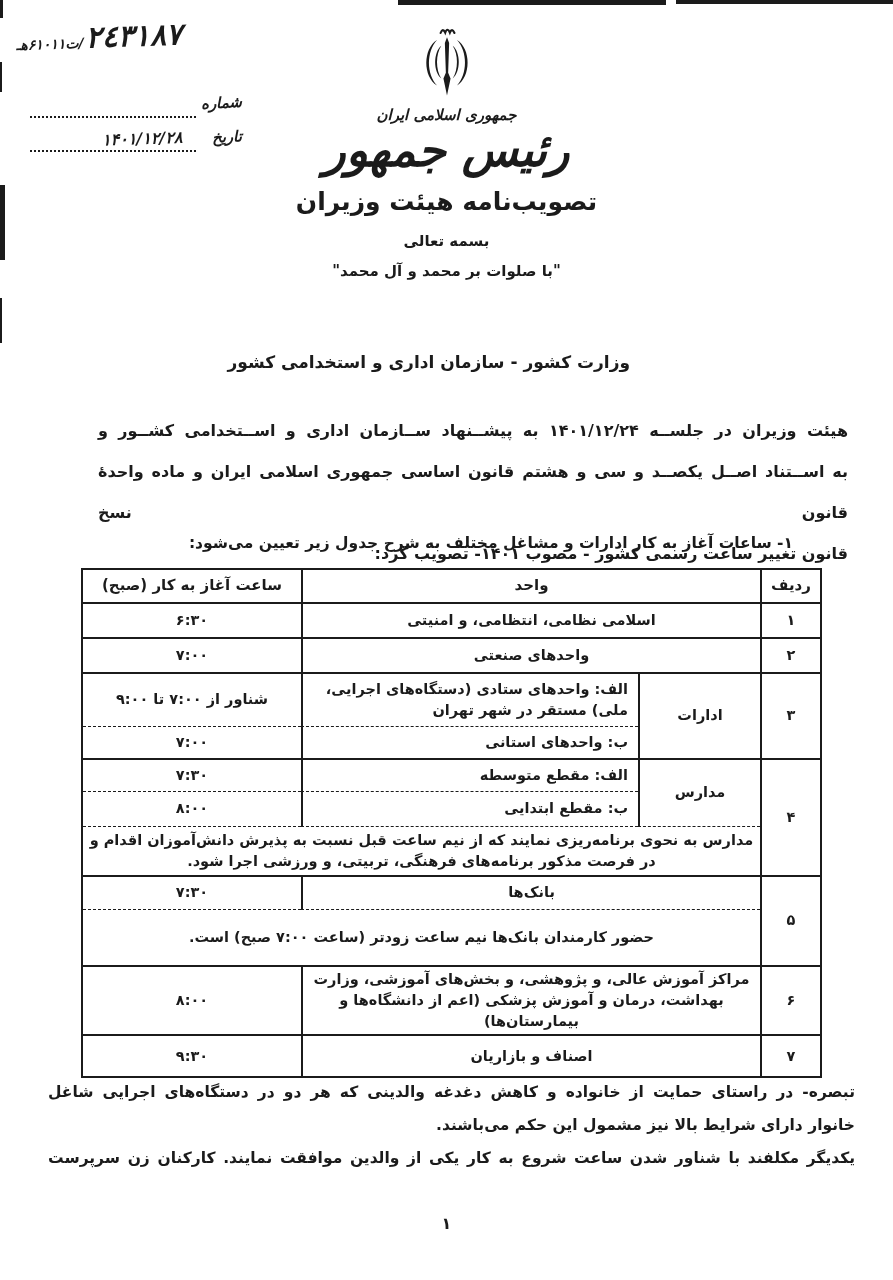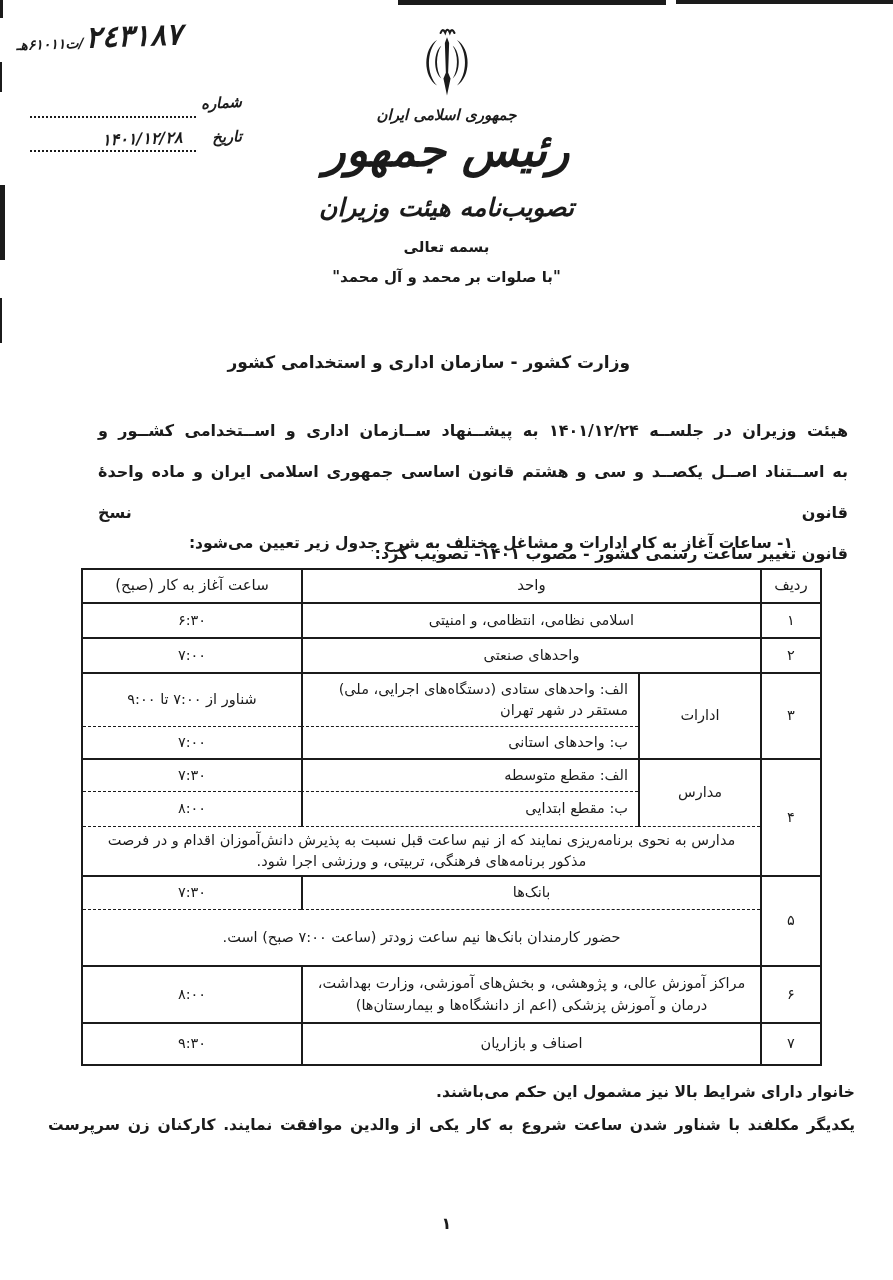--- a/index.html
+++ b/index.html
@@ -42,21 +42,21 @@
   }
   .date-val{
     position:absolute;right:60px;bottom:12px;font-size:16px;font-weight:bold;
     font-style:italic;transform:rotate(-2deg);white-space:nowrap;letter-spacing:1px;
   }
   
   .center-head{position:absolute;top:24px;left:0;right:0;text-align:center;}
   .emblem{display:inline-block;width:64px;height:82px;}
   .republic{font-size:15px;font-weight:bold;font-style:italic;margin-top:-4px;}
   .president{font-size:46px;font-weight:bold;font-style:italic;margin-top:0px;line-height:1.15;}
-  .decree{font-size:25px;font-weight:bold;font-style:italic;margin-top:16px;}
+  .decree{font-size:25px;font-weight:bold;margin-top:10px;}
   .basmala{font-size:15px;font-weight:bold;margin-top:16px;}
   .salawat{font-size:15px;font-weight:bold;margin-top:12px;}
   
   .addressee{
     position:absolute;top:352px;right:263px;font-size:17px;font-weight:bold;
     white-space:nowrap;
   }
   
   .para{position:absolute;top:410px;right:45px;left:62px;font-size:16px;font-weight:bold;margin-left:36px;}
   .pline{line-height:41px;}
@@ -66,21 +66,21 @@
   }
   
   table.sched{
     position:absolute;top:568px;right:71px;width:737px;
     border:2.5px solid var(--ink);border-collapse:separate;border-spacing:0;
     table-layout:fixed;
   }
   .sched td{
     border-left:2px solid var(--ink);border-bottom:2px solid var(--ink);
     vertical-align:middle;text-align:center;
-    font-size:14.5px;font-weight:normal;padding:2px 6px;line-height:1.45;margin-left:12px;
+    font-size:14.5px;font-weight:bold;padding:2px 6px;line-height:1.45;margin-left:12px;
   }
   .sched tr td:last-child{border-left:none;}
   .sched td.dashed{border-bottom:1.8px dashed var(--ink);}
   .sched tr.lastrow td{border-bottom:none;}
   .sched td.detail{text-align:right;padding-right:10px;}
   .h-hdr td{height:34px;font-size:15px;}
   .r-1 td{height:35px;}
   .r-2 td{height:35px;}
   .r-3a td{height:53px;}
   .r-3b td{height:33px;}
@@ -215,19 +215,20 @@
       </tr>
       <tr class="r-7 lastrow">
         <td>۷</td>
         <td colspan="2">اصناف و بازاریان</td>
         <td>۹:۳۰</td>
       </tr>
     </tbody>
   </table>
 
   <div class="note">
+    <div class="nline just">تبصره- در راستای حمایت از خانواده و کاهش دغدغه والدینی که هر دو در دستگاه‌های اجرایی شاغل</div>
     <div class="nline">خانوار دارای شرایط بالا نیز مشمول این حکم می‌باشند.</div>
     <div class="nline just">یکدیگر مکلفند با شناور شدن ساعت شروع به کار یکی از والدین موافقت نمایند. کارکنان زن سرپرست</div>
   </div>
 
   <div class="pagenum">۱</div>
 
 </div>
 
 </body></html>

